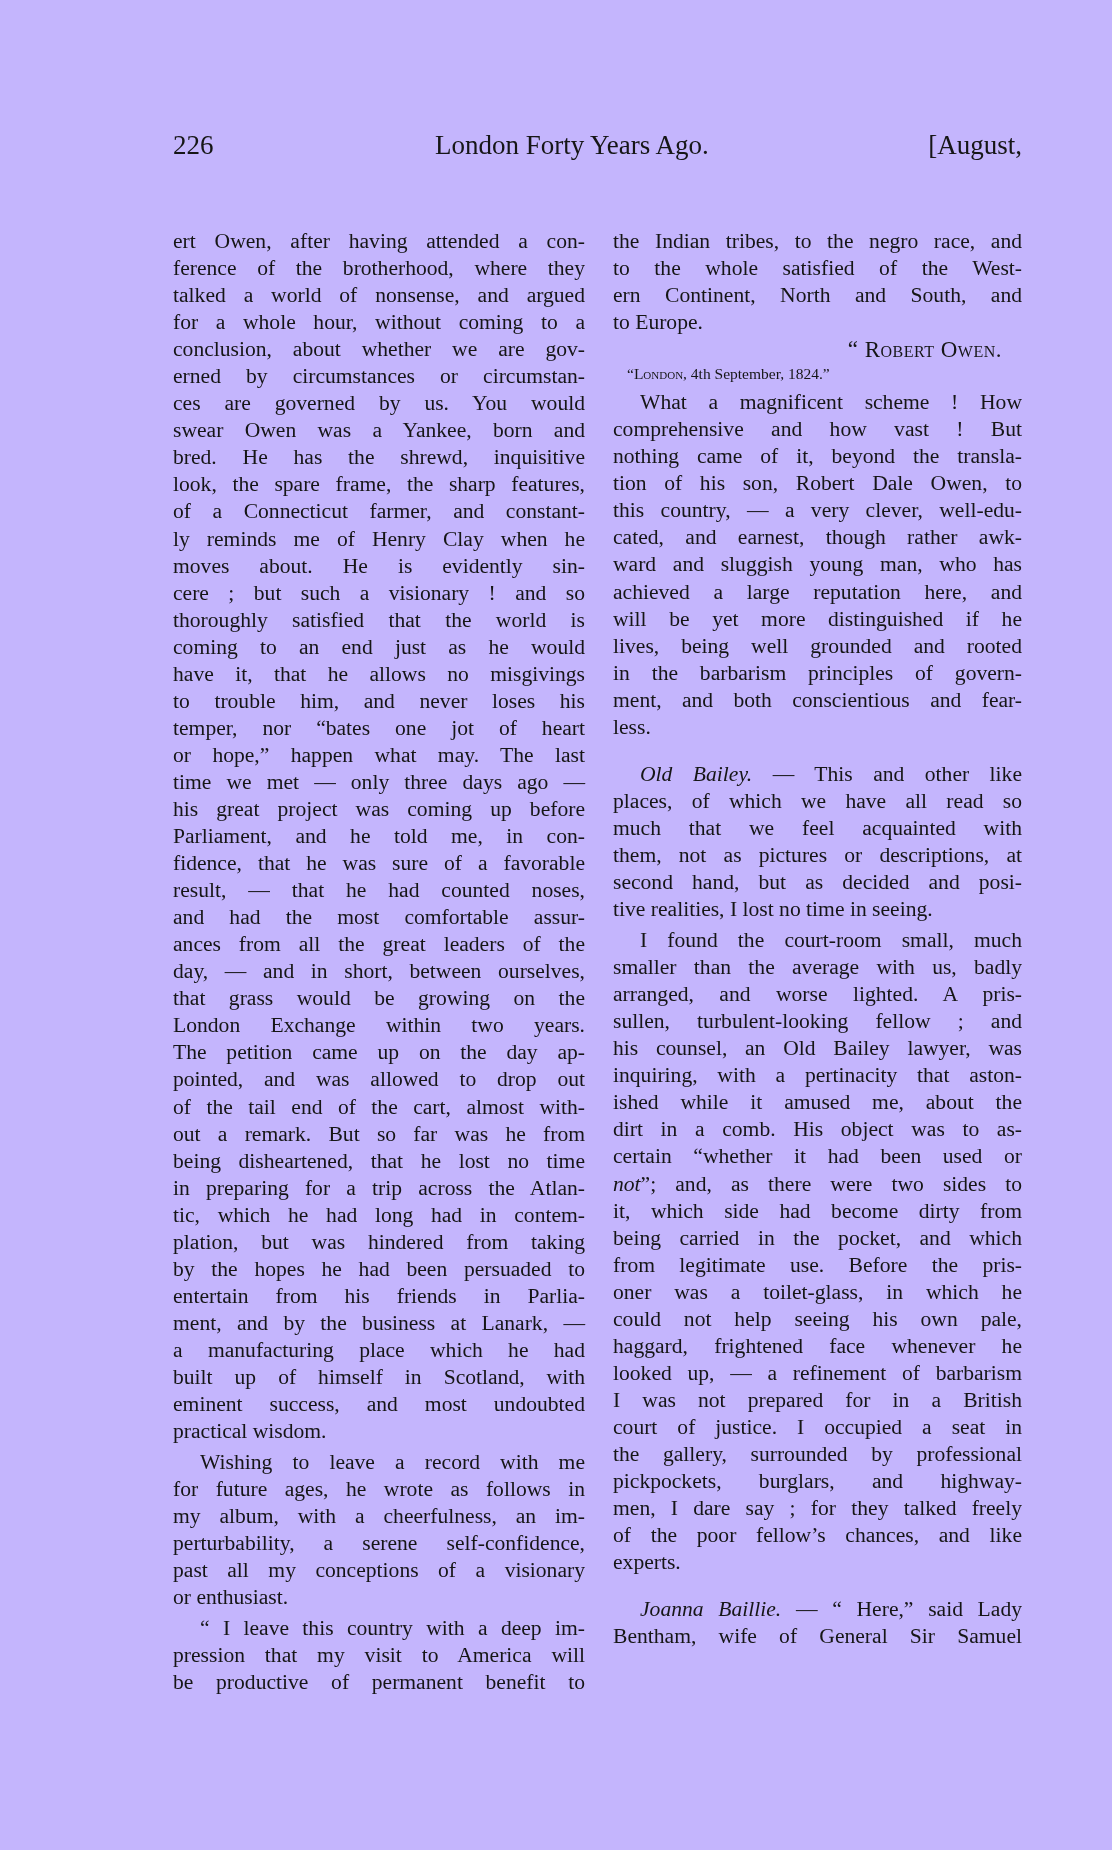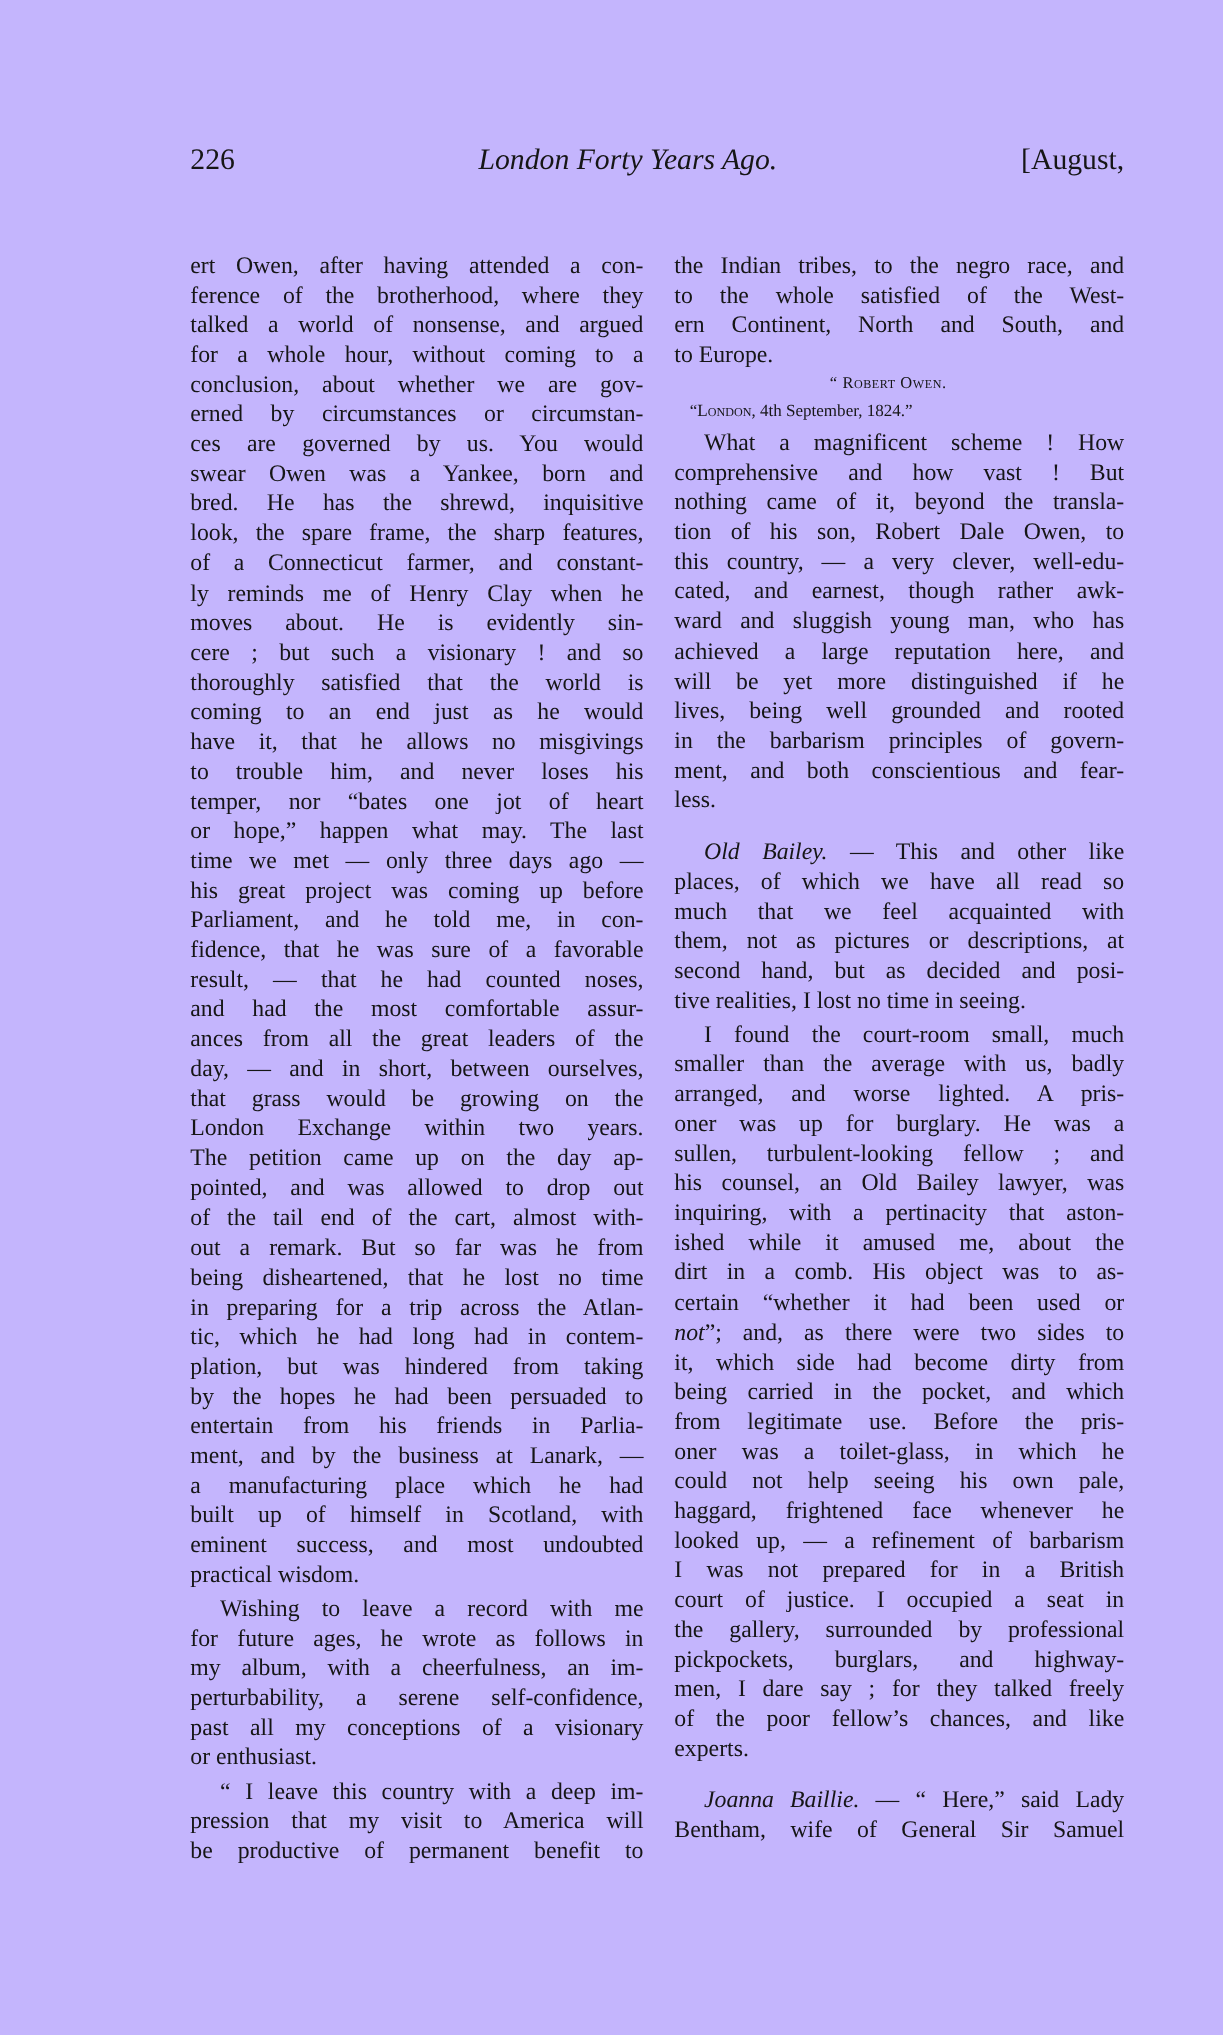--- a/index.html
+++ b/index.html
@@ -1,31 +1,31 @@
 <!DOCTYPE html>
 <html><head>
 <meta charset="utf-8">
 <style>
   html, body { margin:0; padding:0; background:#ffffff; }
   body { width:1112px; height:1850px; position:relative; overflow:hidden;
          font-family:"Liberation Serif","DejaVu Serif",serif; color:#161616; }
   .page { position:absolute; left:0; top:0; width:1112px; height:1850px; background:#c4b5fd; }
   .header { position:absolute; left:173px; top:130px; width:849px; height:36px; font-size:27px; }
   .hdr-num { position:absolute; left:0; top:0; }
-  .hdr-title { position:absolute; left:262px; top:0; font-style:italic; }
+  .hdr-title { position:absolute; left:262px; top:0; }
   .hdr-month { position:absolute; right:0; top:0; }
   .col { position:absolute; top:184px; font-size:21.6px; line-height:27.05px;margin-top:44px; }
   .col.left { left:173px; width:412px; }
   .col.right { left:613px; width:409px; }
   .ln { display:block; height:27.05px; white-space:nowrap; text-align:justify; text-align-last:justify; overflow:visible; }
   .ln.end { text-align-last:left; }
   .ln.ind { padding-left:27px; }
   .gap { display:block; height:20px; }
   .gap-sm { display:block; height:4px; }
-  .sig { display:block; height:27px; text-align:center; padding-right:20px; font-size:15px; font-variant:small-caps; letter-spacing:0.5px; }
+  .sig { display:block; height:27px; text-align:right; padding-right:20px; font-size:23px; font-variant:small-caps; letter-spacing:0.5px; }
   .date { display:block; height:26px; font-size:15.5px; padding-left:14px; line-height:22px; }
   .date .sc { font-variant:small-caps;text-align:right; }
   .ital { font-style:italic; }
 </style>
 </head>
 <body>
 
 <div class="page">
 
   <div class="header">
@@ -133,21 +133,20 @@
           <span class="ln">much that we feel acquainted with</span>
           <span class="ln">them, not as pictures or descriptions, at</span>
           <span class="ln">second hand, but as decided and posi-</span>
           <span class="ln end">tive realities, I lost no time in seeing.</span>
         </div>
       <div class="gap-sm"></div>
       <div id="rp4">
           <span class="ln ind">I found the court-room small, much</span>
           <span class="ln">smaller than the average with us, badly</span>
           <span class="ln">arranged, and worse lighted.  A pris-</span>
-          <span class="ln">oner was up for burglary.  He was a</span>
           <span class="ln">sullen, turbulent-looking fellow ; and</span>
           <span class="ln">his counsel, an Old Bailey lawyer, was</span>
           <span class="ln">inquiring, with a pertinacity that aston-</span>
           <span class="ln">ished while it amused me, about the</span>
           <span class="ln">dirt in a comb.  His object was to as-</span>
           <span class="ln">certain “whether it had been used or</span>
         </div>
       <span class="ln"><span class="ital">not</span><span>”; and, as there were two sides to</span></span>
       <div id="rp4c">
           <span class="ln">it, which side had become dirty from</span>

